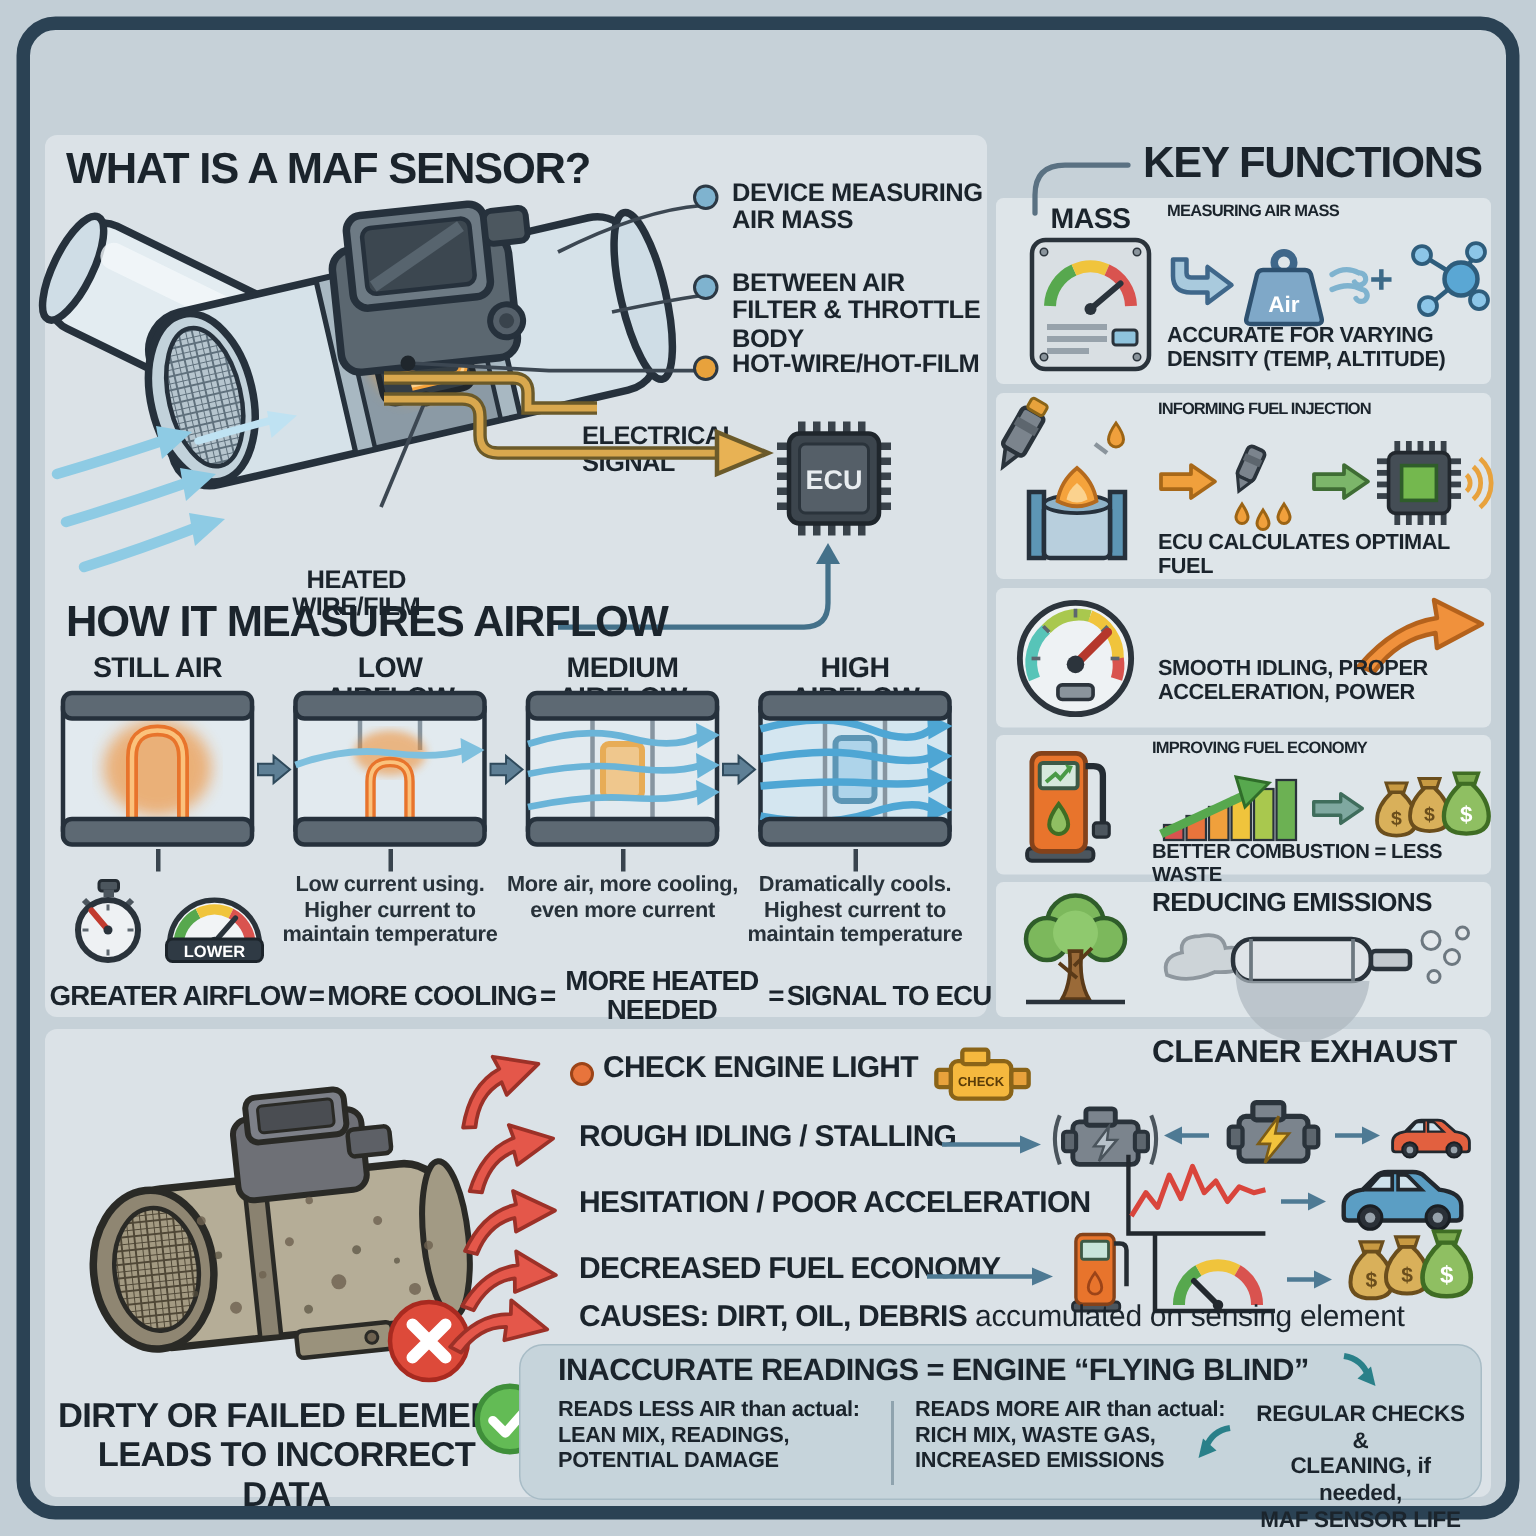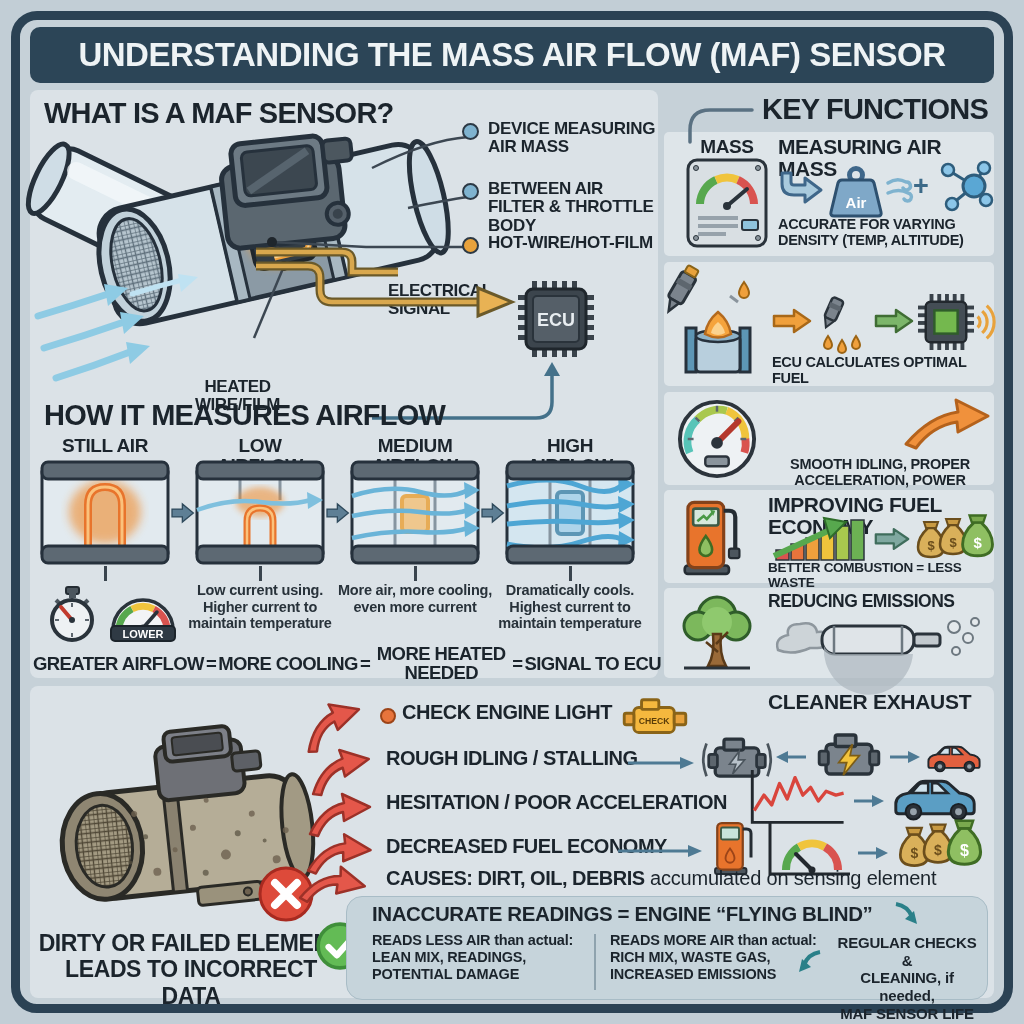--- a/index.html
+++ b/index.html
@@ -15,21 +15,21 @@
   .callout{position:absolute;display:flex;gap:9px;align-items:flex-start;}
   .bullet{width:13px;height:13px;border-radius:50%;border:2.5px solid #2c3945;flex:0 0 auto;margin-top:3px;}
   .callout .txt{font-size:17px;font-weight:800;line-height:1.08;letter-spacing:-0.3px;}
   .stage-label{font-size:19px;text-align:center;}
   .desc{position:absolute;font-size:14.5px;font-weight:600;color:#28323a;text-align:center;line-height:1.15;letter-spacing:-0.2px;}
   .tick{position:absolute;width:2.5px;height:15px;background:#39444e;}
   .formula{position:absolute;left:33px;top:645px;width:628px;display:flex;align-items:center;
            justify-content:space-between;font-size:18.5px;font-weight:800;letter-spacing:-0.6px;}
   .formula .multi{width:138px;text-align:center;line-height:1.0;}
   .kcard{position:absolute;left:664px;width:330px;background:#dee5e9;border-radius:5px;}
-  .kf-title{font-size:21px;letter-spacing:-0.5px;line-height:1.05;}
+  .kf-title{font-size:11px;letter-spacing:-0.5px;line-height:1.05;}
   .kf-sub{font-size:14.5px;letter-spacing:-0.3px;line-height:1.12;}
   .issue{font-size:20px;letter-spacing:-0.5px;white-space:nowrap;}
   .pcol{position:absolute;font-size:14.5px;line-height:1.18;letter-spacing:-0.2px;}
   .pcol b{font-weight:800;}
   .pcol .rest{font-weight:600;}
   svg{position:absolute;overflow:visible;}
   svg text{font-family:"Liberation Sans","DejaVu Sans",sans-serif;}
 </style>
 </head>
 <body>
@@ -51,23 +51,20 @@
       </pattern>
       <filter id="blur5">
           <feGaussianBlur stdDeviation="5"></feGaussianBlur>
         </filter>
       <filter id="blur3">
           <feGaussianBlur stdDeviation="3"></feGaussianBlur>
         </filter>
     </defs>
   </svg>
 
-  <div class="titlebar">
-    <span>UNDERSTANDING THE MASS AIR FLOW (MAF) SENSOR</span>
-  </div>
 
   <div class="panel" style="left:30px;top:90px;width:628px;height:588px;"></div>
 
   <div class="kcard" style="top:132px;height:124px;"></div>
   <div class="kcard" style="top:262px;height:124px;"></div>
   <div class="kcard" style="top:392px;height:93px;"></div>
   <div class="kcard" style="top:490px;height:93px;"></div>
   <div class="kcard" style="top:588px;height:90px;"></div>
 
   <div class="panel" style="left:30px;top:686px;width:964px;height:312px;"></div>
@@ -363,20 +360,21 @@
     <path d="M46,54 q6,5 7,11 q-7,4 -14,0 q1,-6 7,-11 z" fill="#fbd28e"></path>
     <g transform="translate(10,0) rotate(30)">
       <rect x="2" y="2" width="16" height="30" rx="3" fill="#7b848d" stroke="#2a333b" stroke-width="3"></rect>
       <rect x="2" y="10" width="16" height="6" fill="#5d666e"></rect>
       <rect x="4" y="-6" width="12" height="8" rx="2" fill="#e8a23c" stroke="#8a6418" stroke-width="2"></rect>
       <polygon points="5,32 15,32 10,44" fill="#7b848d" stroke="#2a333b" stroke-width="2.5"></polygon>
     </g>
     <path d="M72,14 q5,7 5,11 a5,5 0 1 1 -10,0 q0,-4 5,-11 z" fill="#f0a03c" stroke="#9c6414" stroke-width="2"></path>
     <line x1="58" y1="28" x2="66" y2="34" stroke="#8a949c" stroke-width="3"></line>
   </svg>
+  <div class="t kf-title" style="left:772px;top:268px;width:220px;letter-spacing:-0.6px;">INFORMING FUEL INJECTION</div>
   <svg style="left:772px;top:308px;" width="40" height="26" viewBox="0 0 40 26">
       <polygon points="2,8 22,8 22,2 38,13 22,24 22,18 2,18" fill="#f0a03c" stroke="#a86818" stroke-width="2.5" stroke-linejoin="round"></polygon>
     </svg>
   <svg style="left:818px;top:294px;" width="52" height="58" viewBox="0 0 52 58">
     <g transform="translate(14,0) rotate(24)">
       <rect x="2" y="2" width="12" height="22" rx="3" fill="#7b848d" stroke="#2a333b" stroke-width="2.5"></rect>
       <rect x="2" y="8" width="12" height="5" fill="#5d666e"></rect>
       <polygon points="3,24 13,24 8,33" fill="#7b848d" stroke="#2a333b" stroke-width="2"></polygon>
     </g>
     <path d="M10,42 q4,6 4,9 a4,4 0 1 1 -8,0 q0,-3 4,-9 z" fill="#f0a03c" stroke="#9c6414" stroke-width="2"></path>
@@ -430,21 +428,21 @@
       <line x1="20" y1="20" x2="24" y2="24"></line>
         <line x1="64" y1="20" x2="60" y2="24"></line>
     </g>
     <line x1="42" y1="46" x2="64" y2="24" stroke="#b5382c" stroke-width="6" stroke-linecap="round"></line>
     <circle cx="42" cy="46" r="6" fill="#2c343c"></circle>
     <rect x="30" y="60" width="24" height="10" rx="3" fill="#8a949c" stroke="#2c343c" stroke-width="2.5"></rect>
   </svg>
   <svg style="left:902px;top:396px;" width="88" height="54" viewBox="0 0 88 54">
     <path d="M4,48 Q28,20 56,16 L54,4 86,20 56,36 55,26 Q30,30 14,52 Z" fill="#f0913c" stroke="#b4621c" stroke-width="3" stroke-linejoin="round"></path>
   </svg>
-  <div class="t kf-sub" style="left:772px;top:456px;width:216px;text-align:center;">SMOOTH IDLING, PROPER ACCELERATION, POWER</div>
+  <div class="t kf-sub" style="left:772px;top:438px;width:216px;">SMOOTH IDLING, PROPER ACCELERATION, POWER</div>
 
   <svg style="left:680px;top:496px;" width="60" height="80" viewBox="0 0 56 76">
     <rect x="4" y="66" width="42" height="8" rx="3" fill="#4c565e" stroke="#242c33" stroke-width="2.5"></rect>
     <rect x="7" y="6" width="34" height="62" rx="6" fill="#e8742c" stroke="#84421a" stroke-width="3"></rect>
     <rect x="12" y="12" width="24" height="16" rx="2" fill="#d6e8dc" stroke="#3c5a46" stroke-width="2.5"></rect>
     <path d="M16,24 l6,-5 3,3 6,-7" stroke="#4a9a46" stroke-width="2.5" fill="none"></path>
     <polygon points="28,13 33,14 31,19" fill="#4a9a46"></polygon>
     <path d="M24,38 q6,8 6,13 a6,6 0 1 1 -12,0 q0,-5 6,-13 z" fill="#8fbf62" stroke="#3f6d24" stroke-width="2.5"></path>
     <path d="M41,14 h5 q6,0 6,6 v32" fill="none" stroke="#242c33" stroke-width="4"></path>
     <rect x="46" y="50" width="10" height="9" rx="2" fill="#4c565e" stroke="#242c33" stroke-width="2"></rect>

